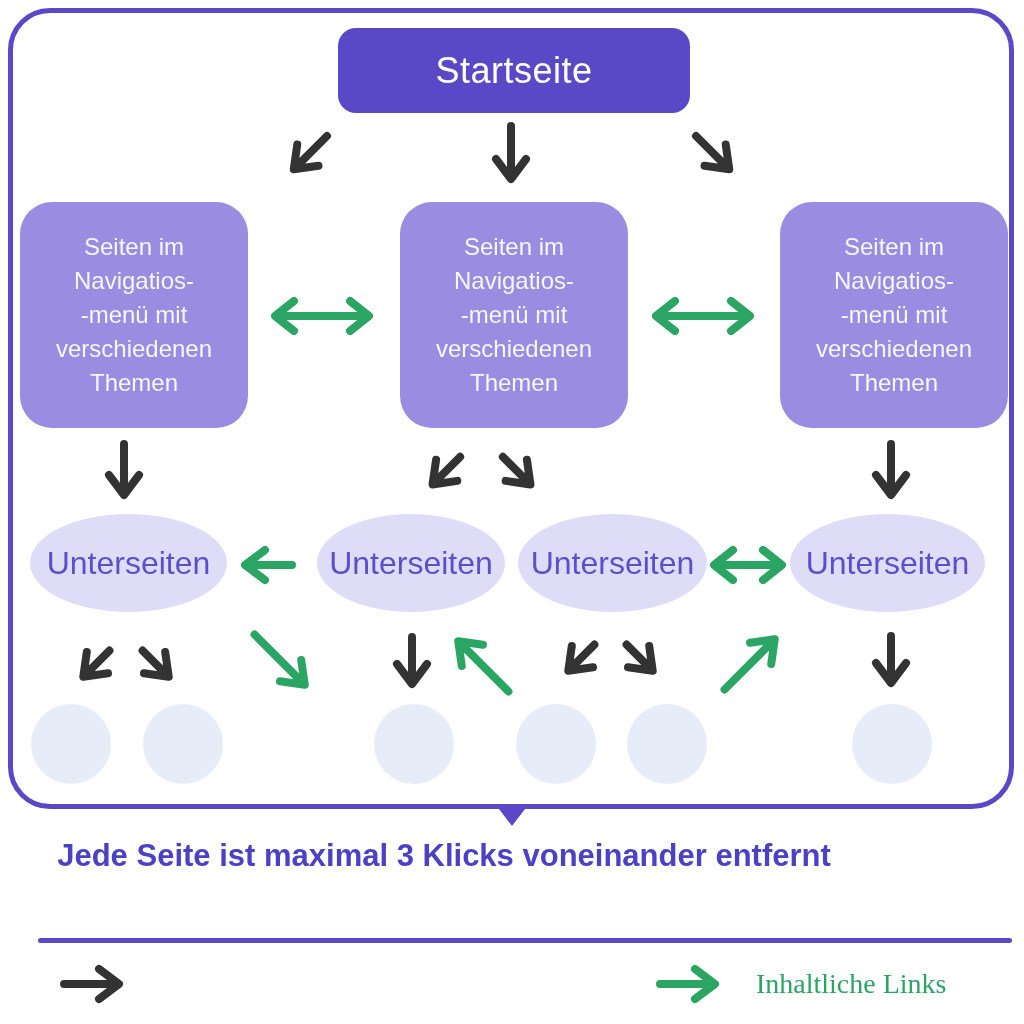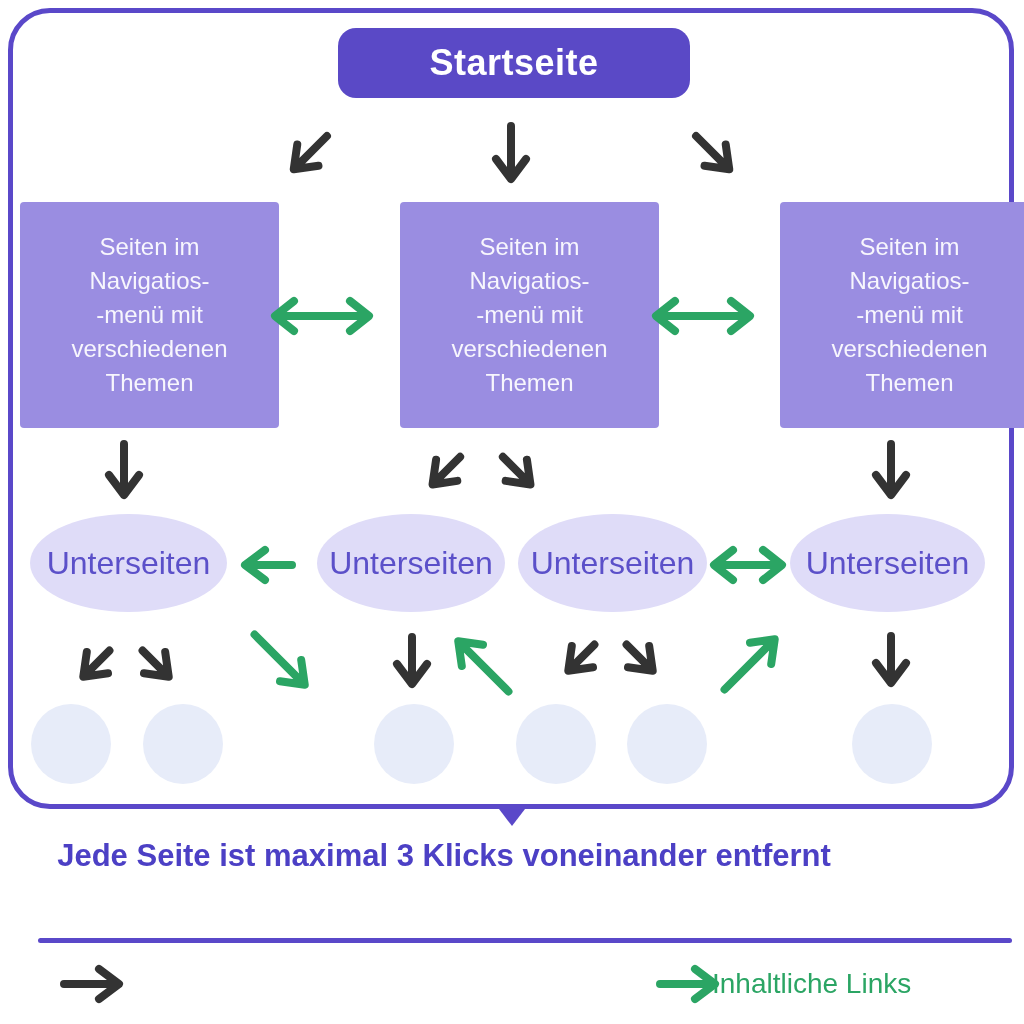--- a/index.html
+++ b/index.html
@@ -11,25 +11,25 @@
     position:absolute;left:8px;top:8px;width:1006px;height:801px;
     box-sizing:border-box;border:5px solid var(--frame,#5a48c9);border-radius:42px;
   }
   .frame-notch{
     position:absolute;left:499px;top:809px;width:0;height:0;
     border-left:13px solid transparent;border-right:13px solid transparent;
     border-top:17px solid var(--frame,#5a48c9);
   }
   .node{position:absolute;display:flex;align-items:center;justify-content:center;text-align:center;color:#ffffff;}
   .root{
-    left:338px;top:28px;width:352px;height:70px;border-radius:18px;
-    background:var(--root-box,#5a49c6);font-size:36px;font-weight:700;letter-spacing:.5px;
+    left:338px;top:28px;width:352px;height:85px;border-radius:18px;
+    background:var(--root-box,#5a49c6);font-size:36px;font-weight:400;letter-spacing:.5px;
   }
   .nav{
-    top:202px;width:259px;height:226px;border-radius:4px;
+    top:202px;width:228px;height:226px;border-radius:32px;
     background:var(--nav-box,#9a8de1);font-size:24px;line-height:34px;
     white-space:pre-line;color:#f7f6fd;
   }
   .ellipse{
     position:absolute;top:514px;height:98px;border-radius:50%;
     background:var(--ellipse-fill,#dfdcf8);color:var(--ellipse-text,#5b50c9);
     display:flex;align-items:center;justify-content:center;font-size:32px;
   }
   .leaf{
     position:absolute;top:704px;width:80px;height:80px;border-radius:50%;
@@ -39,21 +39,21 @@
   .caption{
     position:absolute;left:0;top:838px;width:888px;text-align:center;
     font-size:31px;font-weight:700;color:var(--caption,#4c40c5);
   }
   .divider{
     position:absolute;left:38px;top:938px;width:974px;height:5px;border-radius:3px;
     background:var(--frame,#5a48c9);
   }
   .legend-label{position:absolute;top:968px;line-height:32px;font-size:28px;}
   .legend-label.structural{left:145px;color:var(--structural,#333333);}
-  .legend-label.content{left:712px;color:var(--content,#2ba564);}
+  .legend-label.content{left:756px;color:var(--content,#2ba564);font-family:Liberation Serif, serif;}
 </style>
 </head>
 <body>
 
 <div class="stage">
 
   <div class="frame"></div>
   <div class="frame-notch"></div>
 
   <div class="node root">Startseite</div>

